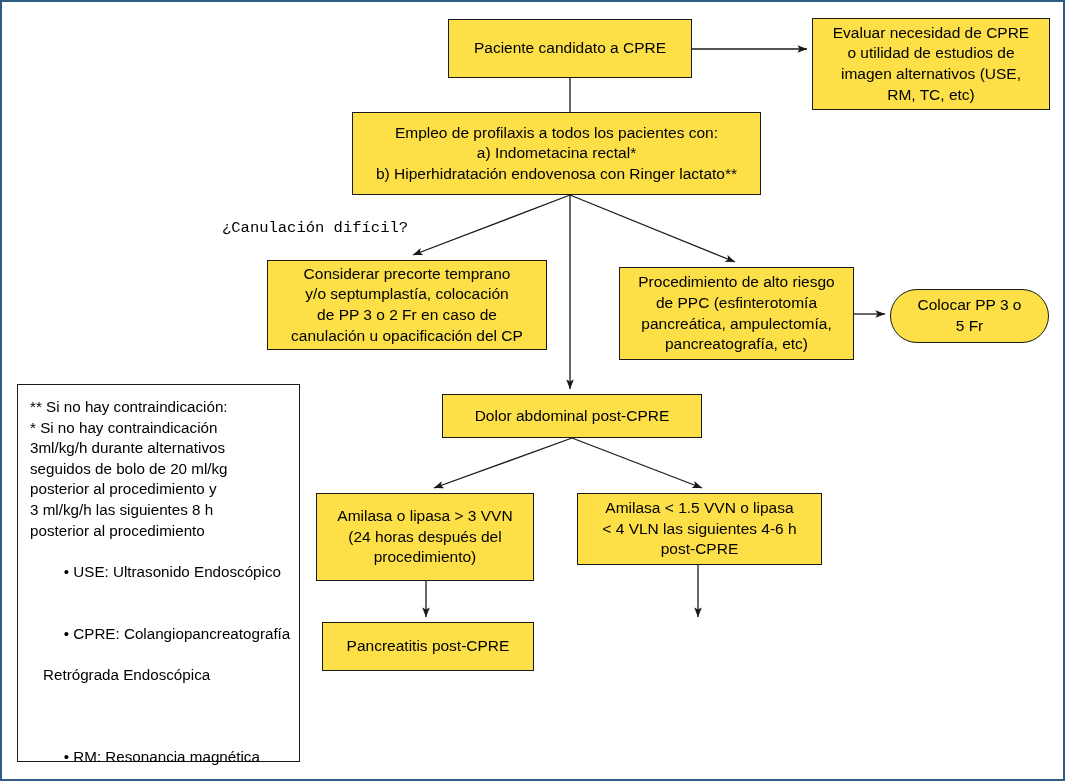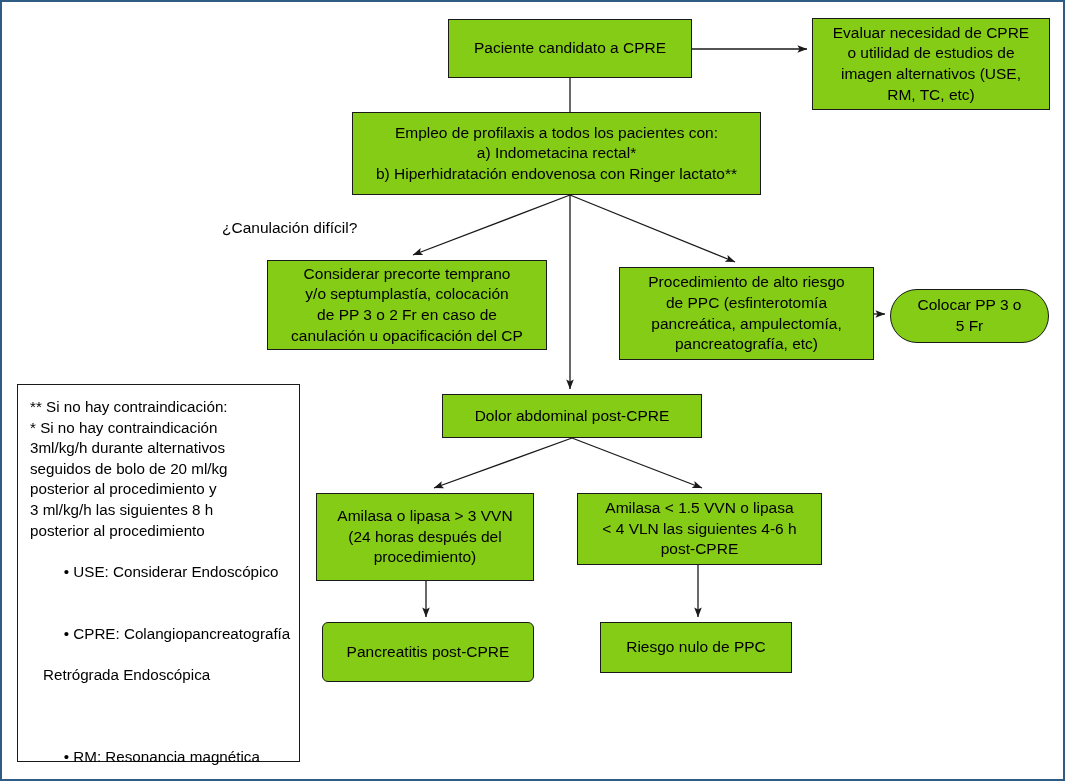--- a/index.html
+++ b/index.html
@@ -27,21 +27,21 @@
     position:absolute;
     left:0; top:0;
     width:1065px;
     height:781px;
     pointer-events:none;
   }
   .node{
     position:absolute;
     box-sizing:border-box;
     border:1px solid #1a1a1a;
-    background:#84cc16;
+    background:#fde047;
     display:flex;
     align-items:center;
     justify-content:center;
     text-align:center;
     color:#000000;
     font-size:15.5px;
     line-height:1.33;
     padding:2px 6px;
     white-space:pre-line;
     z-index:2;
@@ -111,60 +111,59 @@
 
     <div class="node" style="left:810px; top:16px; width:238px; height:92px;">Evaluar necesidad de CPRE
 o utilidad de estudios de
 imagen alternativos (USE,
 RM, TC, etc)</div>
 
     <div class="node" style="left:350px; top:110px; width:409px; height:83px;">Empleo de profilaxis a todos los pacientes con:
 a) Indometacina rectal*
 b) Hiperhidratación endovenosa con Ringer lactato**</div>
 
-    <div class="plain-label" style="left:220px; top:216px;">¿Canulación difícil?</div>
+    <div class="plain-label" style="left:220px; top:216px;font-family:Liberation Mono, monospace;">¿Canulación difícil?</div>
 
     <div class="node" style="left:265px; top:258px; width:280px; height:90px;">Considerar precorte temprano
 y/o septumplastía, colocación
 de PP 3 o 2 Fr en caso de
 canulación u opacificación del CP</div>
 
-    <div class="node" style="left:617px; top:265px; width:255px; height:93px;">Procedimiento de alto riesgo
+    <div class="node" style="left:617px; top:265px; width:235px; height:93px;">Procedimiento de alto riesgo
 de PPC (esfinterotomía
 pancreática, ampulectomía,
 pancreatografía, etc)</div>
 
     <div class="node" style="left:888px; top:287px; width:159px; height:54px;border-radius:27px;">Colocar PP 3 o
 5 Fr</div>
 
     <div class="node" style="left:440px; top:392px; width:260px; height:44px;">Dolor abdominal post-CPRE</div>
 
     <div class="node" style="left:314px; top:491px; width:218px; height:88px;">Amilasa o lipasa &gt; 3 VVN
 (24 horas después del
 procedimiento)</div>
 
     <div class="node" style="left:575px; top:491px; width:245px; height:72px;">Amilasa &lt; 1.5 VVN o lipasa
 &lt; 4 VLN las siguientes 4-6 h
 post-CPRE</div>
 
-    <div class="node" style="left:320px; top:620px; width:212px; height:60px;border-radius:6px;">Pancreatitis post-CPRE</div>
+    <div class="node" style="left:320px; top:620px; width:212px; height:49px;">Pancreatitis post-CPRE</div>
 
-    <div class="node" style="left:598px; top:620px; width:192px; height:51px;">Riesgo nulo de PPC</div>
 
     <div class="legend" style="left:15px; top:382px; width:283px; height:378px;">
       <span class="ln">** Si no hay contraindicación:</span>
       <span class="ln">* Si no hay contraindicación</span>
       <span class="ln">3ml/kg/h durante alternativos</span>
       <span class="ln">seguidos de bolo de 20 ml/kg</span>
       <span class="ln">posterior al procedimiento y</span>
       <span class="ln">3 ml/kg/h las siguientes 8 h</span>
       <span class="ln">posterior al procedimiento</span>
 
       <span class="abbr">
-        <span>• USE: Considerar Endoscópico</span>
+        <span>• USE: Ultrasonido Endoscópico</span>
       </span>
       <span class="abbr">
         <span>• CPRE: Colangiopancreatografía</span>
         <span class="cont">Retrógrada Endoscópica</span>
       </span>
       <span class="abbr">
         <span>• RM: Resonancia magnética</span>
       </span>
 
     </div>

